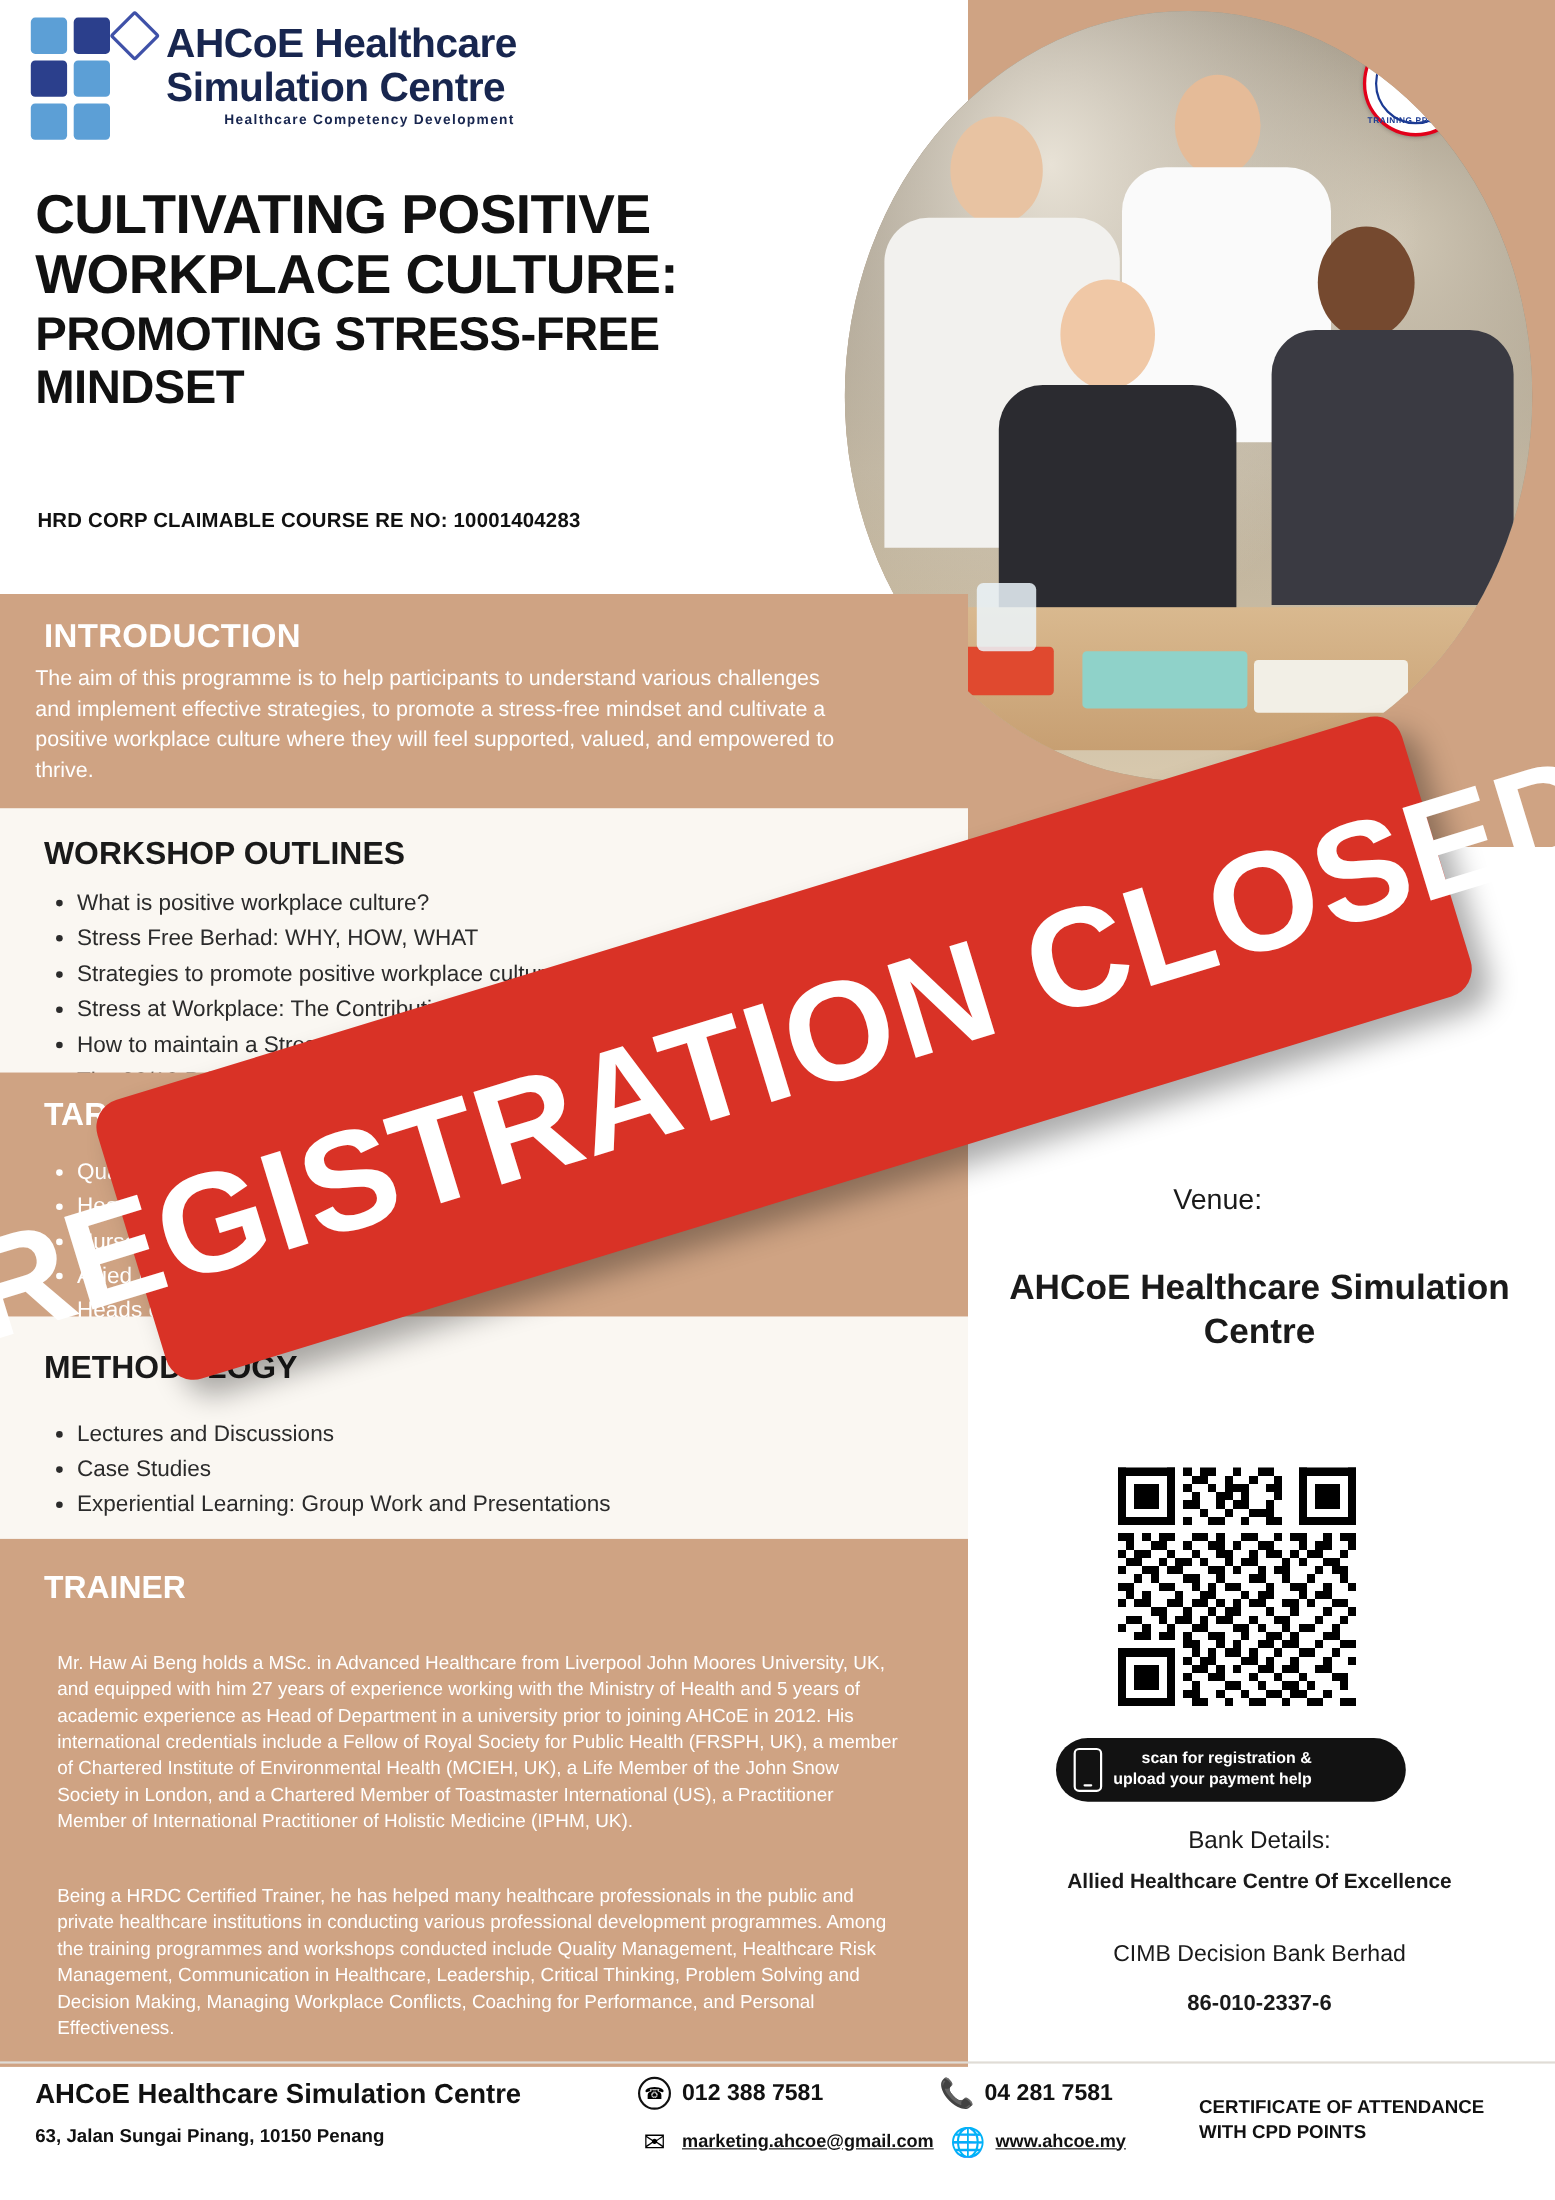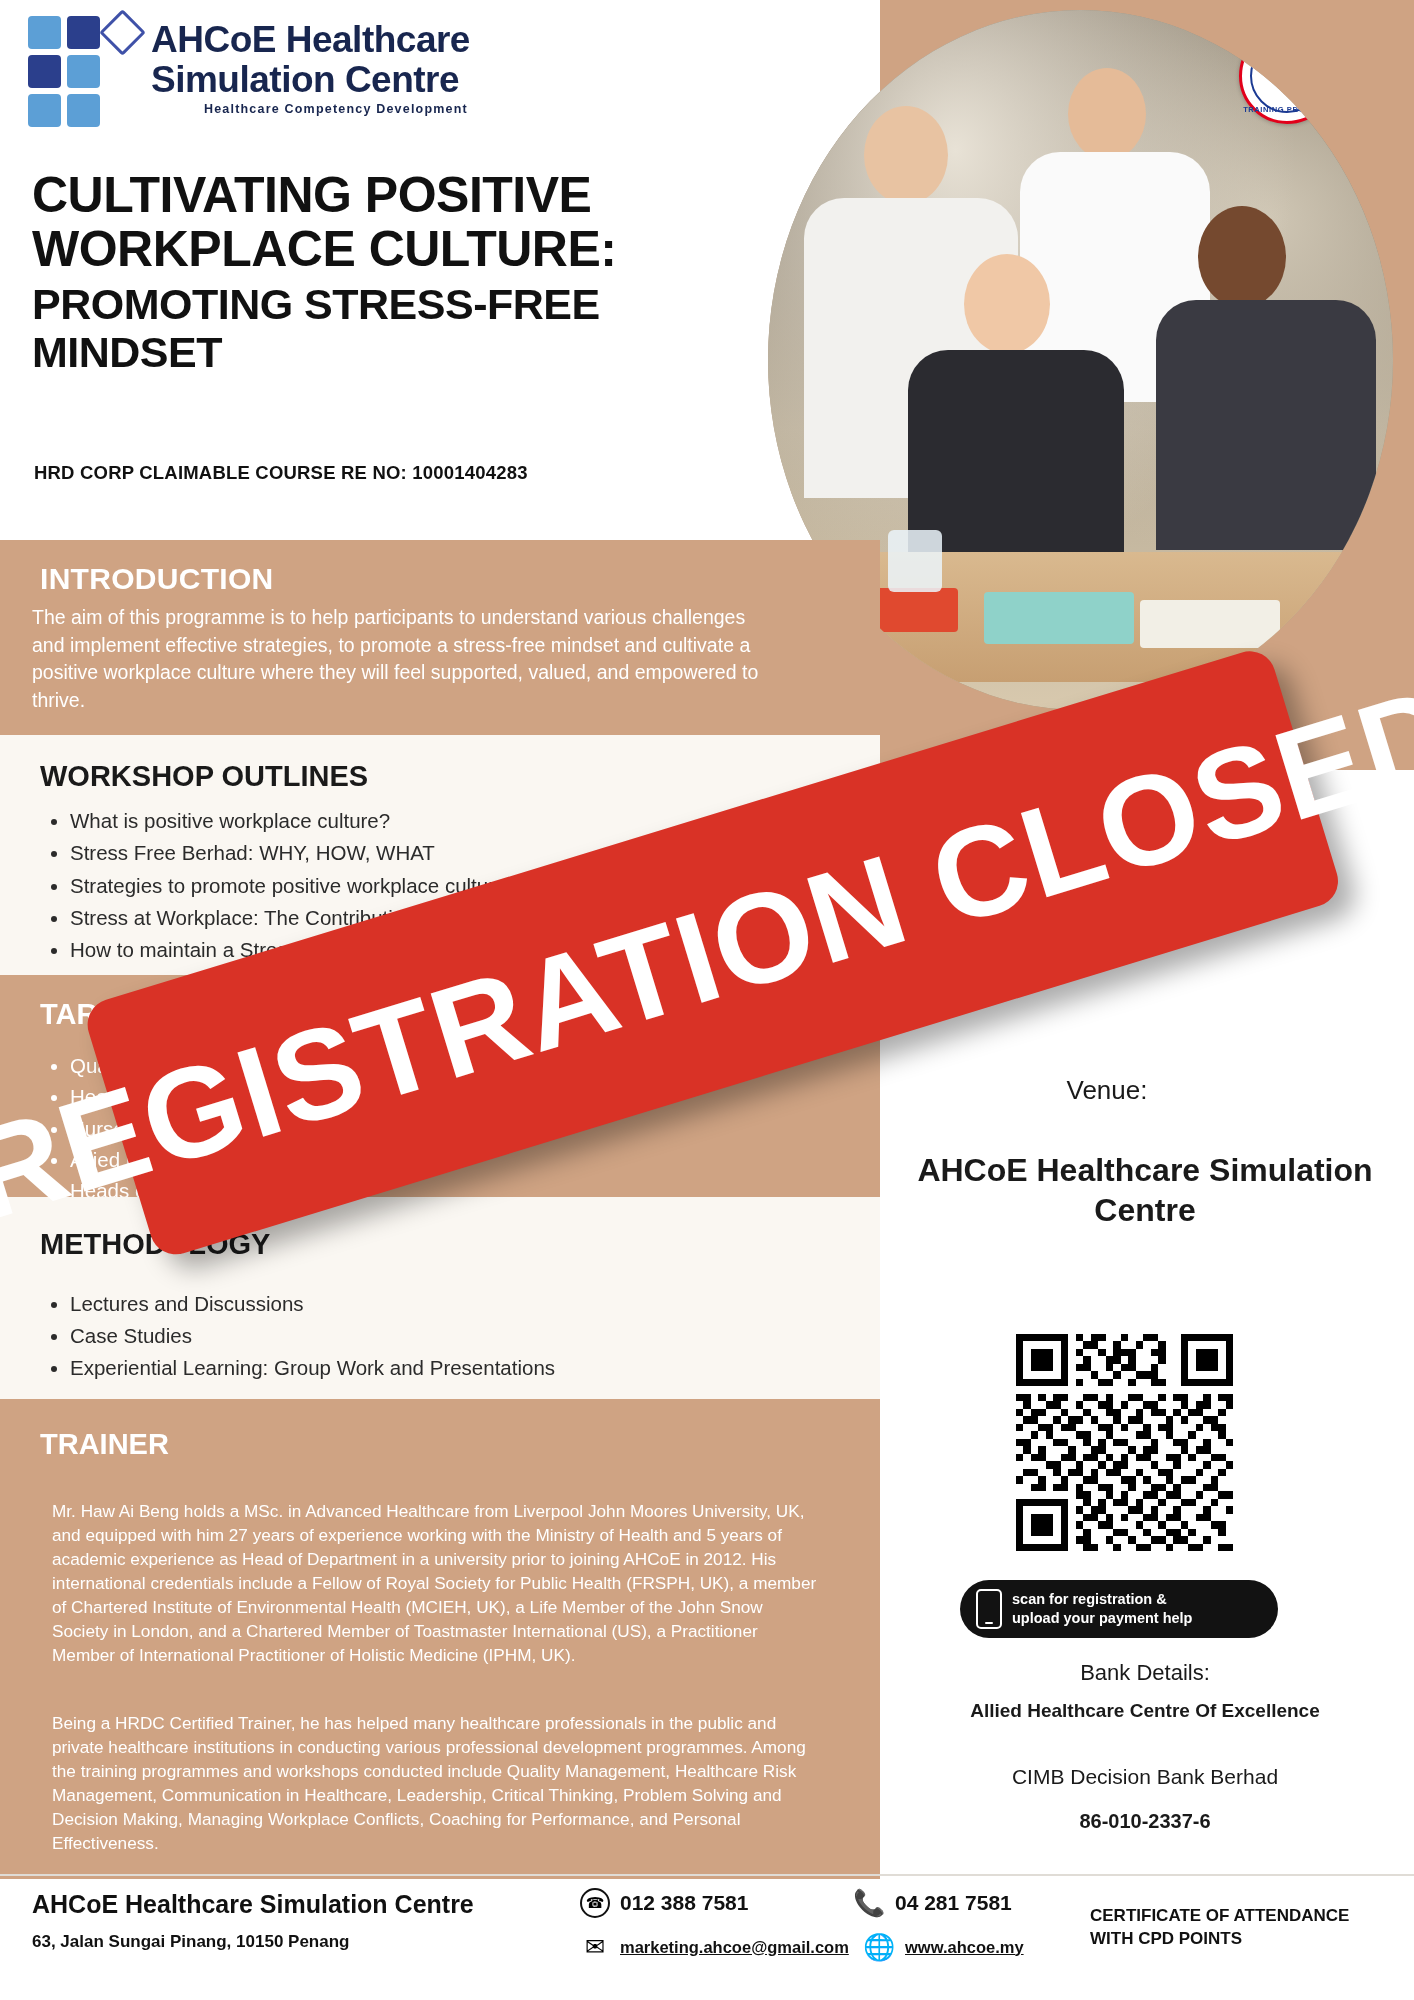--- a/index.html
+++ b/index.html
@@ -196,20 +196,21 @@
   .qr-box {
     position: absolute; left: 1002px; top: 1320px;
     width: 245px; height: 245px; background: #ffffff; padding: 14px;
   }
   .qr { width: 100%; height: 100%; }
   .qr-pill {
     position: absolute; left: 960px; top: 1580px;
     width: 318px; height: 58px; border-radius: 29px;
     background: #121212; display: flex; align-items: center; gap: 10px;
     padding: 12px 16px;
+    text-align: right;
   }
   .phone-ic {
     width: 26px; height: 40px; border: 2.4px solid #ffffff; border-radius: 5px;
     position: relative; flex: none;
   }
   .phone-ic:after {
     content:""; position:absolute; left: 50%; bottom: 3px; transform: translateX(-50%);
     width: 8px; height: 2px; background: #fff; border-radius: 1px;
   }
   .qr-pill-txt { color: #ffffff; font-size: 14.5px; font-weight: bold; line-height: 1.3; }

